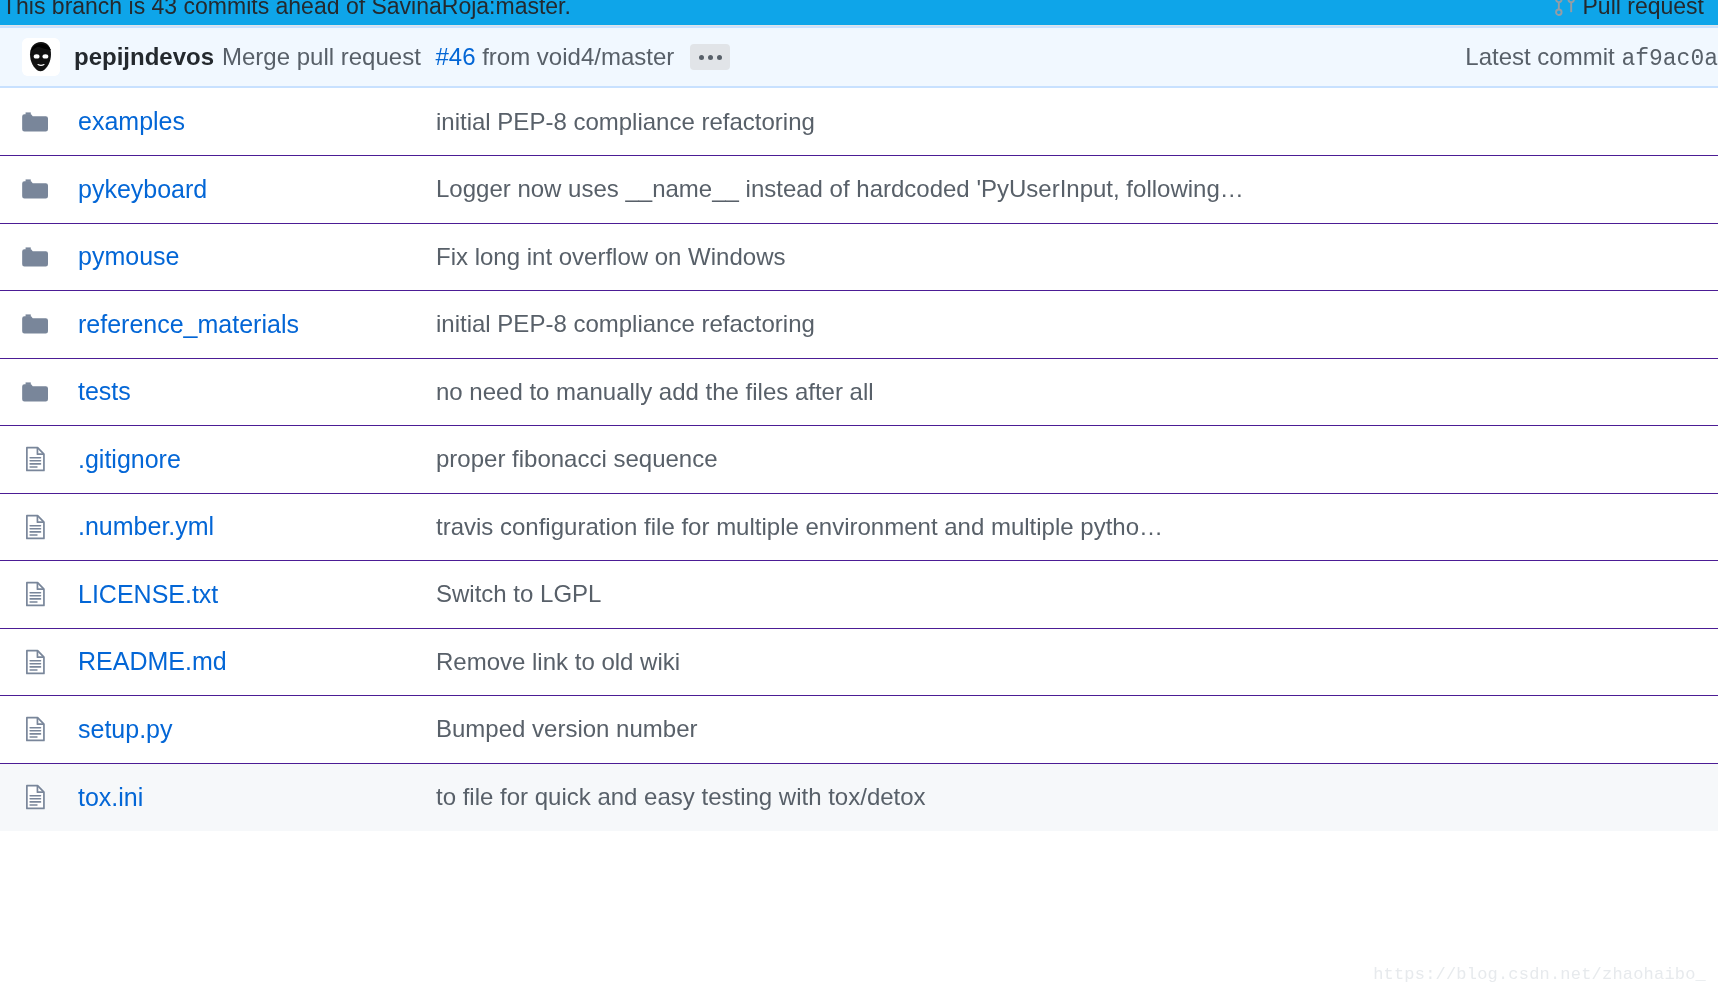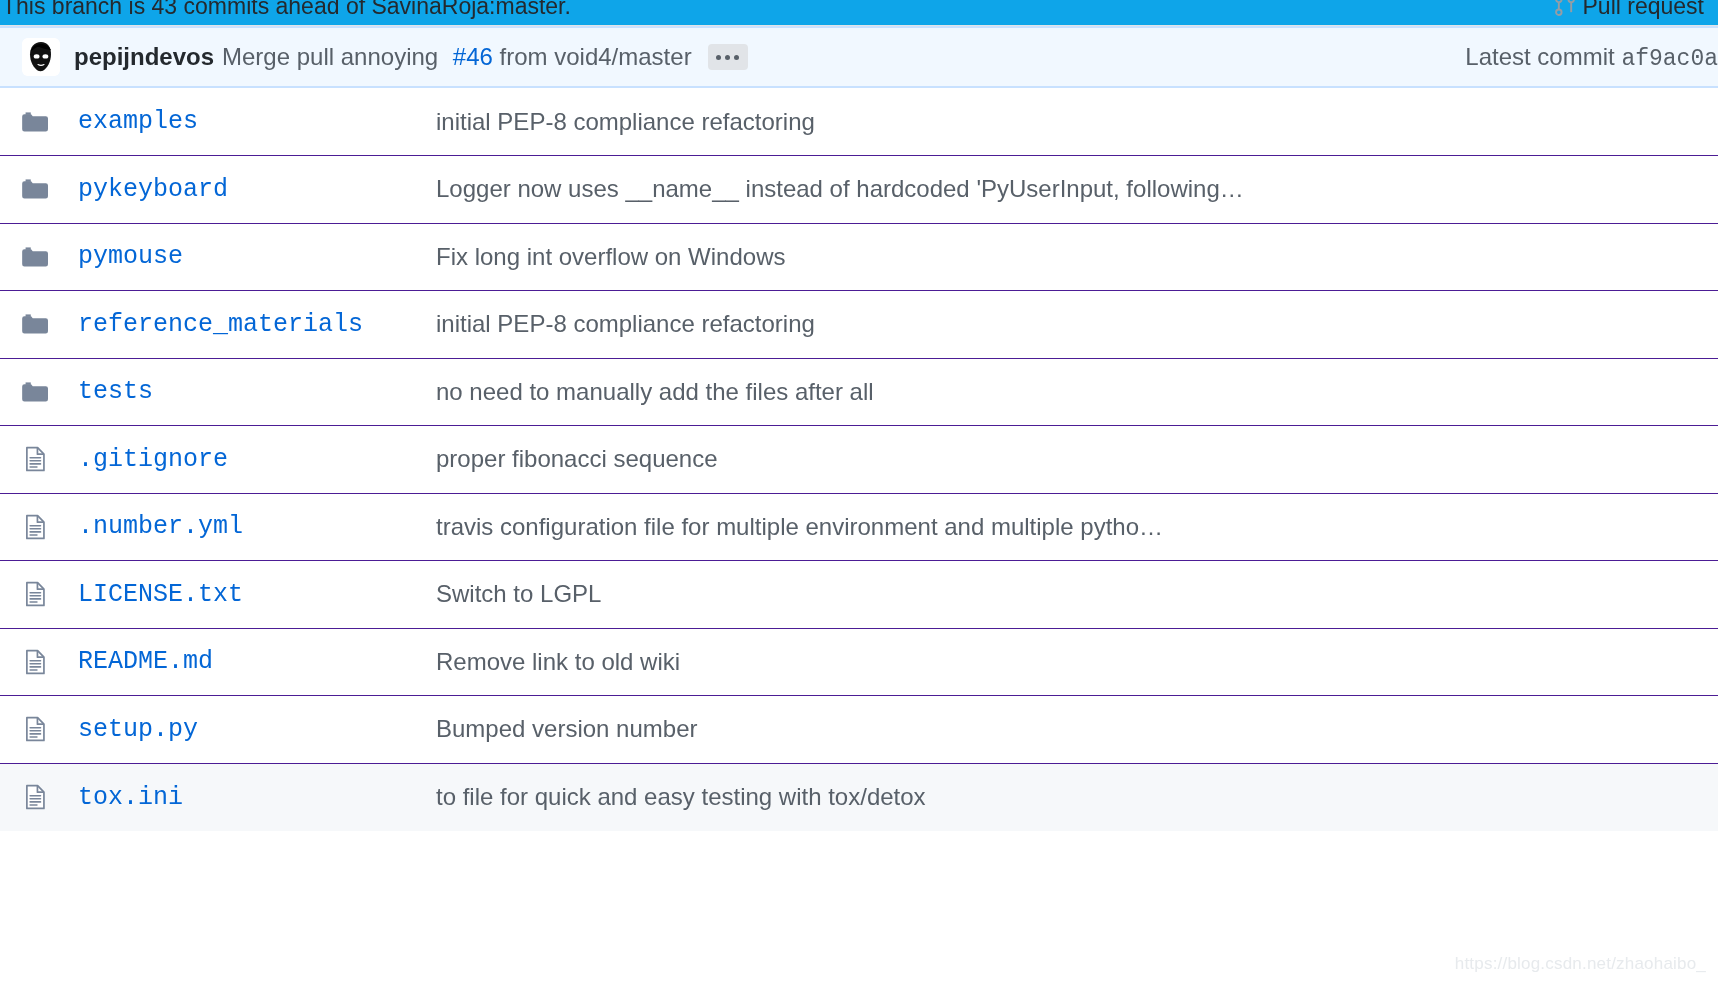--- a/index.html
+++ b/index.html
@@ -156,45 +156,45 @@
   .cell-msg {
     padding: 0 0 0 8px;
     vertical-align: middle;
   }
   .file-name {
     font-size: 25px;
     color: #0366d6;
     white-space: nowrap;
     text-decoration: none;
     cursor: pointer;
-    font-family: Liberation Mono, monospace;
   }
   .file-msg {
     font-size: 24px;
     color: #586069;
     white-space: nowrap;
     overflow: hidden;
     display: block;
     max-width: 1190px;
   }
   .icon-wrap {
     display: block;
     width: 26px;
     height: 26px;
   }
 
   
   .watermark {
     position: absolute;
     right: 12px;
-    bottom: 32px;
+    bottom: 22px;
     font-size: 17px;
     color: #e7eaed;
     white-space: nowrap;
     letter-spacing: 0.2px;
+    font-family: Liberation Mono, monospace;
   }
 </style>
 </head>
 <body>
 
 <div class="branch-bar">
   <div class="branch-bar-inner">
     <span class="branch-text">This branch is 43 commits ahead of SavinaRoja:master.</span>
     <span class="pr-button">
       <span class="pr-icon">
@@ -219,21 +219,21 @@
       <path d="M19 4c-6.6 0-11 5.2-11 12.5 0 6.8 3.6 13.5 8 16.2 1 .6 4 .6 5 0 4.4-2.7 8-9.4 8-16.2C29 9.2 25.6 4 19 4z" fill="#111111"></path>
       <path d="M8.5 13c2-4.5 6-7 10.5-7s8.5 2.4 10.2 6.6c-2.4-1.6-5-1.2-7.8-2.2-3-1.1-5.2-2.1-7-1-1.5.9-3.6 2.5-5.9 3.6z" fill="#000000"></path>
       <ellipse cx="14.6" cy="18.4" rx="2.9" ry="2.2" fill="#ffffff"></ellipse>
       <ellipse cx="23.4" cy="18.4" rx="2.9" ry="2.2" fill="#ffffff"></ellipse>
       <path d="M16 26.5c1.8 1 4.2 1 6 0" stroke="#ffffff" stroke-width="1.1" fill="none" stroke-linecap="round"></path>
     </svg>
   </span>
 
   <span class="commit-author">pepijndevos</span>
   <span class="commit-message">
-    <span>Merge pull annoying</span>
+    <span>Merge pull request</span>
     <span class="pr-link">#46</span>
     <span>from void4/master</span>
   </span>
 
   <span class="dots-button">
     <i></i>
     <i></i>
     <i></i>
   </span>
 

